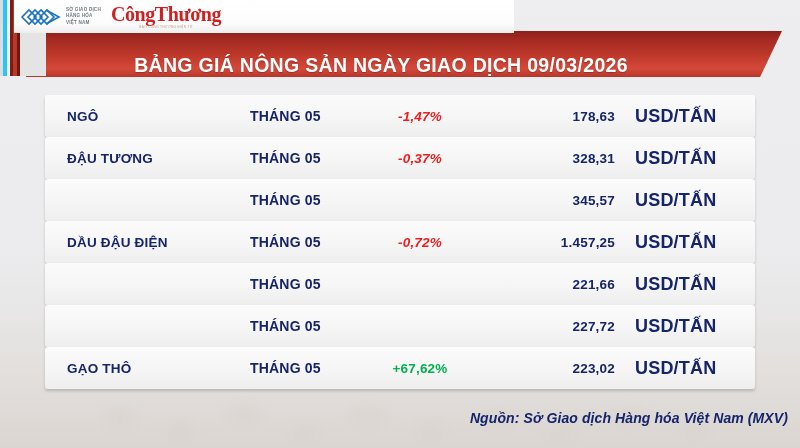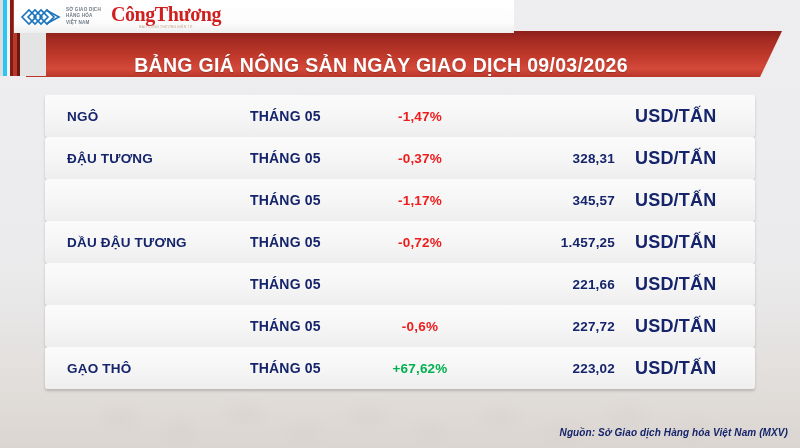--- a/index.html
+++ b/index.html
@@ -154,21 +154,21 @@
   .c-change {
     position: absolute;
     left: 310px;
     width: 130px;
     text-align: center;
     font-size: 13.5px;
     font-weight: bold;
     letter-spacing: .2px;
     white-space: nowrap;
   }
-  .c-change.down { color: #ef1c1c; }
+  .c-change.down { color: #ef1c1c; font-style: italic; }
   .c-change.up   { color: #00b14f; }
   .c-price {
     position: absolute;
     left: 440px;
     width: 130px;
     text-align: right;
     font-size: 13.5px;
     font-weight: bold;
     color: #15246b;
     letter-spacing: .2px;
@@ -180,23 +180,23 @@
     font-size: 18px;
     font-weight: bold;
     color: #15246b;
     letter-spacing: .2px;
     white-space: nowrap;
   }
 
   
   #footer {
     position: absolute;
-    right: 12px; bottom: 10px;
+    right: 12px; bottom: 22px;
     z-index: 6;
-    font-size: 10px;
+    font-size: 14px;
     font-weight: bold;
     font-style: italic;
     color: #15246b;
     letter-spacing: .1px;
     white-space: nowrap;
   }
 </style>
 </head>
 <body>
 
@@ -238,50 +238,49 @@
 
 <div id="title-banner">
   <div id="title-text">BẢNG GIÁ NÔNG SẢN NGÀY GIAO DỊCH 09/03/2026</div>
 </div>
 
 <div id="table">
     <div class="row">
       <div class="c-name">NGÔ</div>
       <div class="c-month">THÁNG 05</div>
       <div class="c-change down">-1,47%</div>
+      <div class="c-price">178,63</div>
       <div class="c-unit">USD/TẤN</div>
     </div>
     <div class="row">
       <div class="c-name">ĐẬU TƯƠNG</div>
       <div class="c-month">THÁNG 05</div>
       <div class="c-change down">-0,37%</div>
       <div class="c-price">328,31</div>
       <div class="c-unit">USD/TẤN</div>
     </div>
     <div class="row">
       <div class="c-month">THÁNG 05</div>
-      <div class="c-change down">-1,17%</div>
       <div class="c-price">345,57</div>
       <div class="c-unit">USD/TẤN</div>
     </div>
     <div class="row">
-      <div class="c-name">DẦU ĐẬU TƯƠNG</div>
+      <div class="c-name">DẦU ĐẬU ĐIỆN</div>
       <div class="c-month">THÁNG 05</div>
       <div class="c-change down">-0,72%</div>
       <div class="c-price">1.457,25</div>
       <div class="c-unit">USD/TẤN</div>
     </div>
     <div class="row">
       <div class="c-month">THÁNG 05</div>
       <div class="c-price">221,66</div>
       <div class="c-unit">USD/TẤN</div>
     </div>
     <div class="row">
       <div class="c-month">THÁNG 05</div>
-      <div class="c-change down">-0,6%</div>
       <div class="c-price">227,72</div>
       <div class="c-unit">USD/TẤN</div>
     </div>
     <div class="row">
       <div class="c-name">GẠO THÔ</div>
       <div class="c-month">THÁNG 05</div>
       <div class="c-change up">+67,62%</div>
       <div class="c-price">223,02</div>
       <div class="c-unit">USD/TẤN</div>
     </div>

